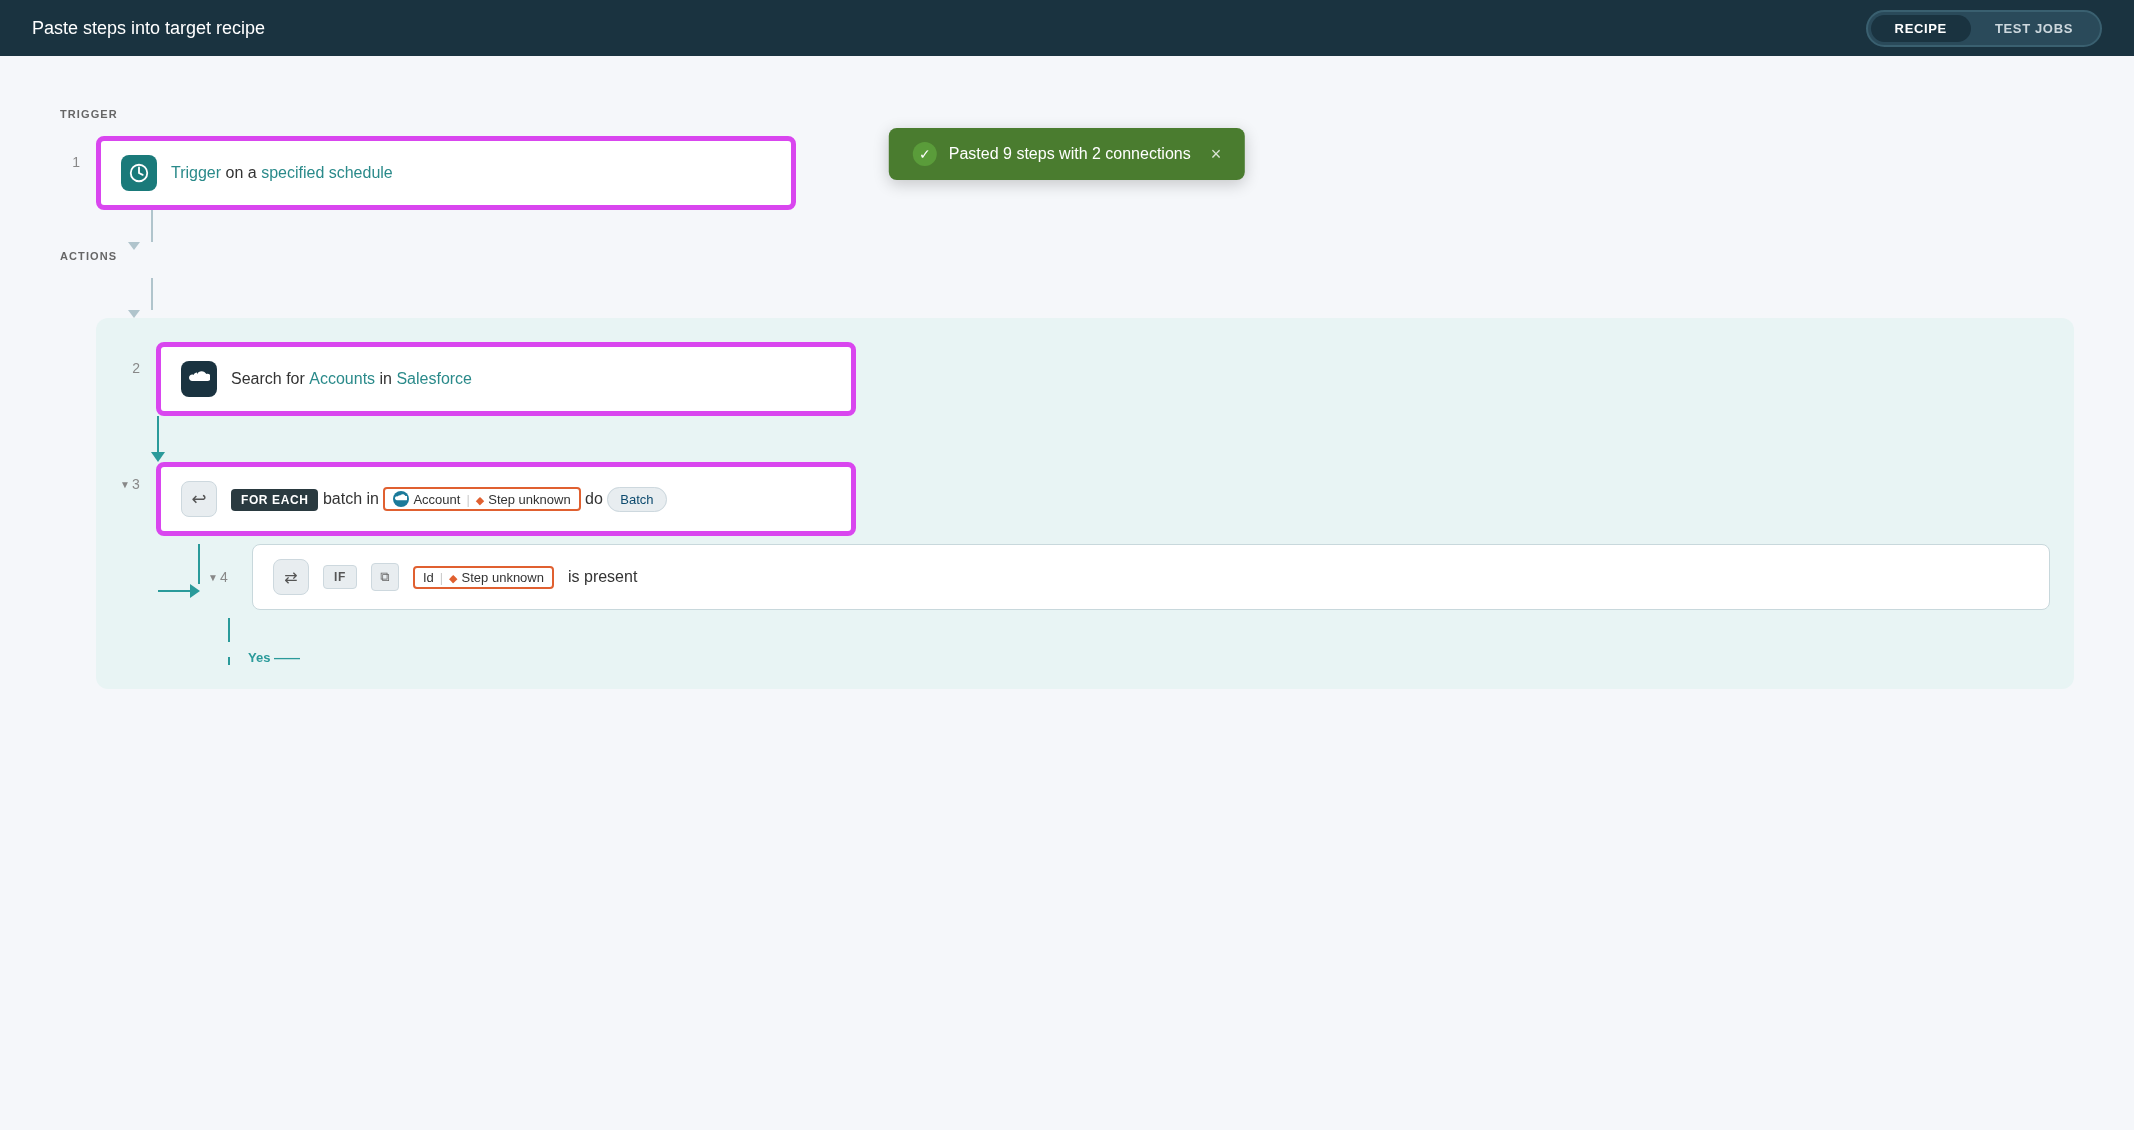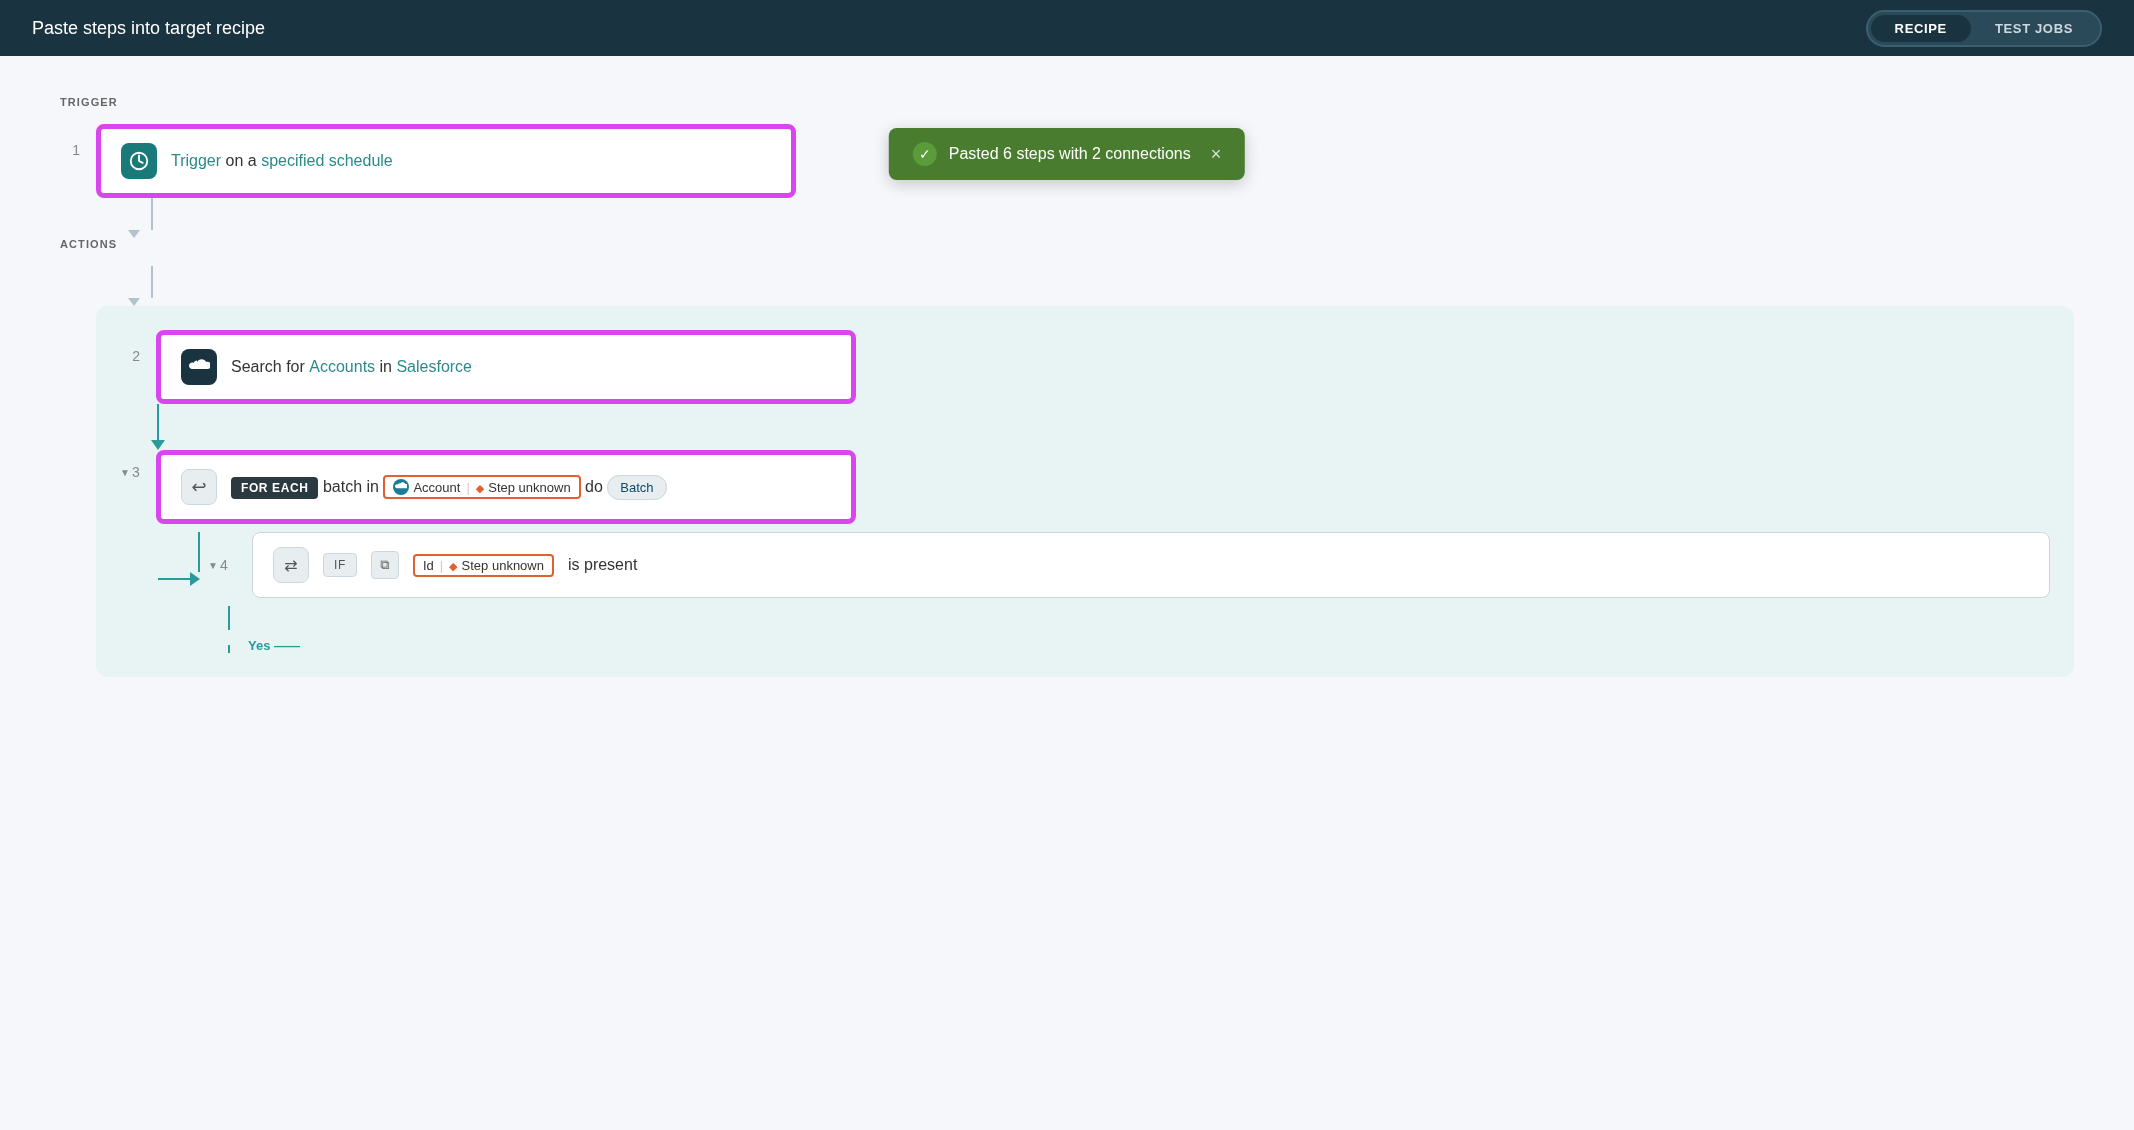--- a/index.html
+++ b/index.html
@@ -81,21 +81,21 @@
     }
     .toast-close {
       cursor: pointer;
       font-size: 18px;
       margin-left: 8px;
       opacity: 0.8;
     }
 
     
     .main {
-      padding: 40px 60px;
+      padding: 52px 60px;
       position: relative;
     }
 
     
     .section-label {
       font-size: 11px;
       font-weight: 800;
       letter-spacing: 0.1em;
       color: #666;
       margin-bottom: 16px;
@@ -256,21 +256,21 @@
       gap: 14px;
       flex: 1;
       cursor: pointer;
     }
 
     
     .badge-if {
       background: #e8edf0;
       color: #555;
       font-size: 12px;
-      font-weight: 400;
+      font-weight: 700;
       padding: 4px 10px;
       border-radius: 4px;
       border: 1px solid #cdd8de;
       letter-spacing: 0.05em;
     }
 
     
     .copy-icon {
       width: 28px;
       height: 28px;
@@ -332,21 +332,21 @@
       <button class="tab-btn">TEST JOBS</button>
     </div>
   </div>
 </div>
 
 <div style="position:relative; height:0;">
   <div class="toast">
     <div class="toast-check">
       <span>✓</span>
     </div>
-    <span>Pasted 6 steps with 2 connections</span>
+    <span>Pasted 9 steps with 2 connections</span>
     <span class="toast-close">×</span>
   </div>
 </div>
 
 <div class="main">
 
   <div class="section-label">TRIGGER</div>
 
   <div class="step-row">
     <span class="step-number">1</span>

